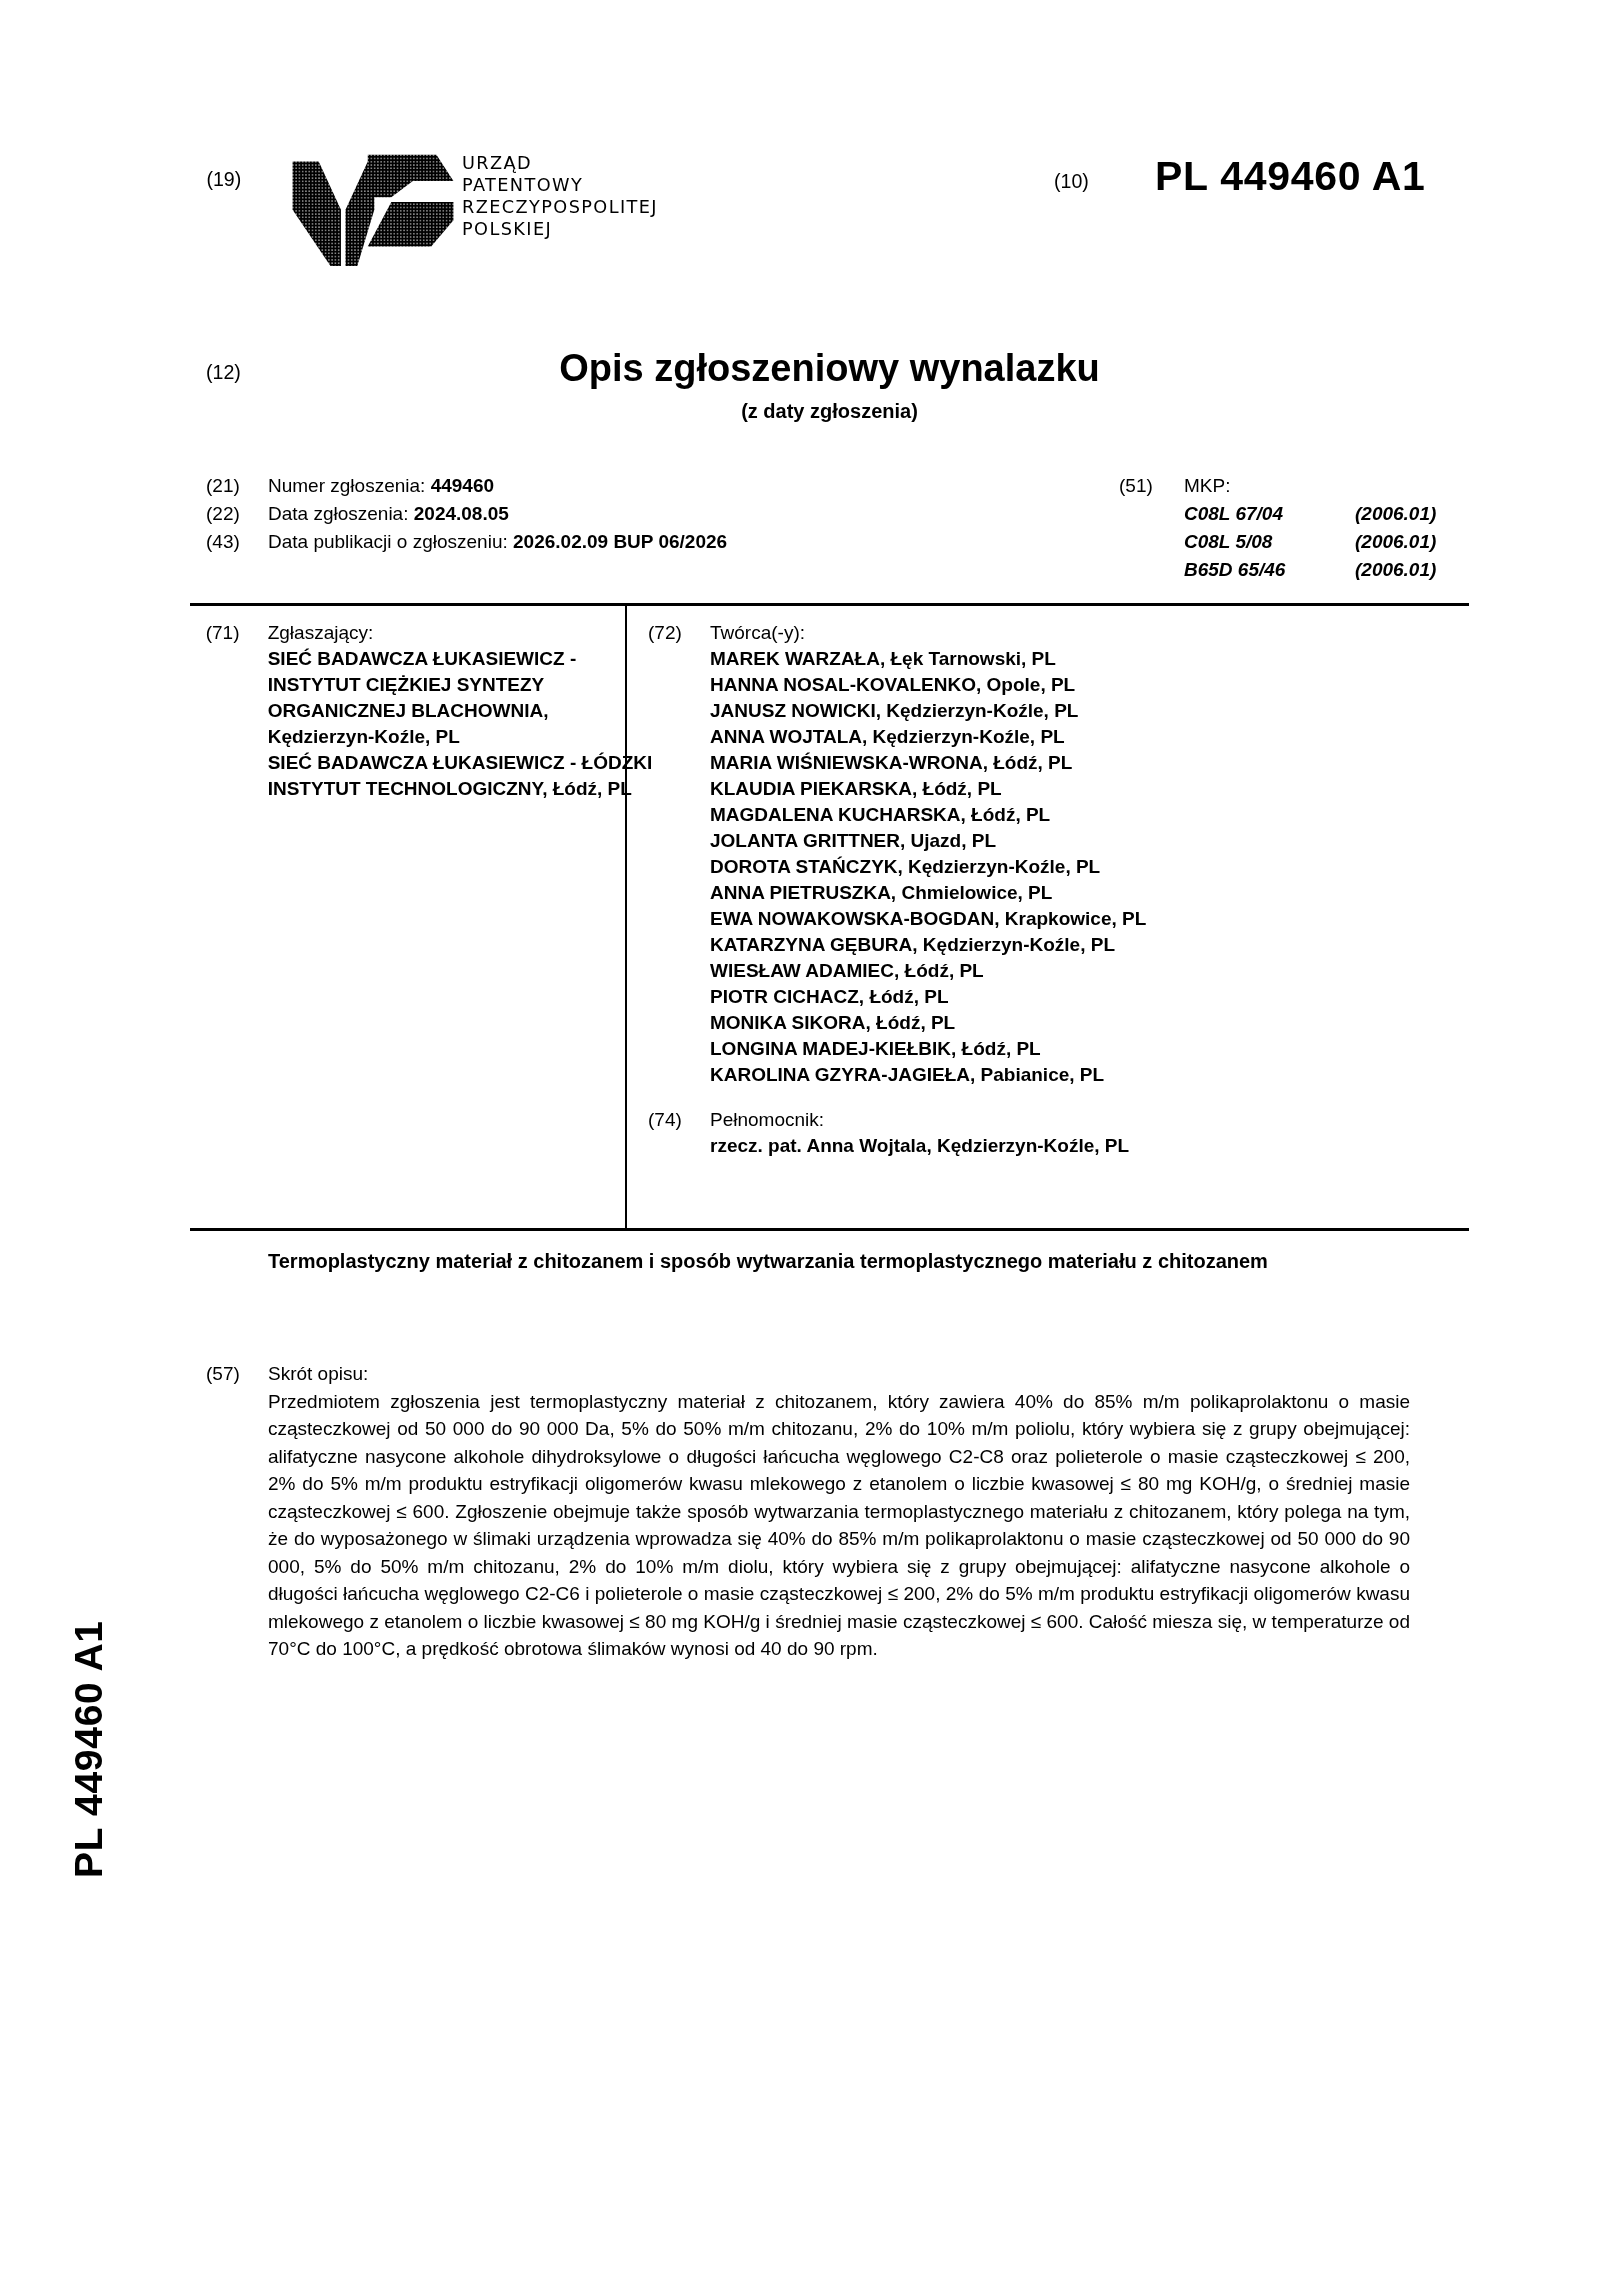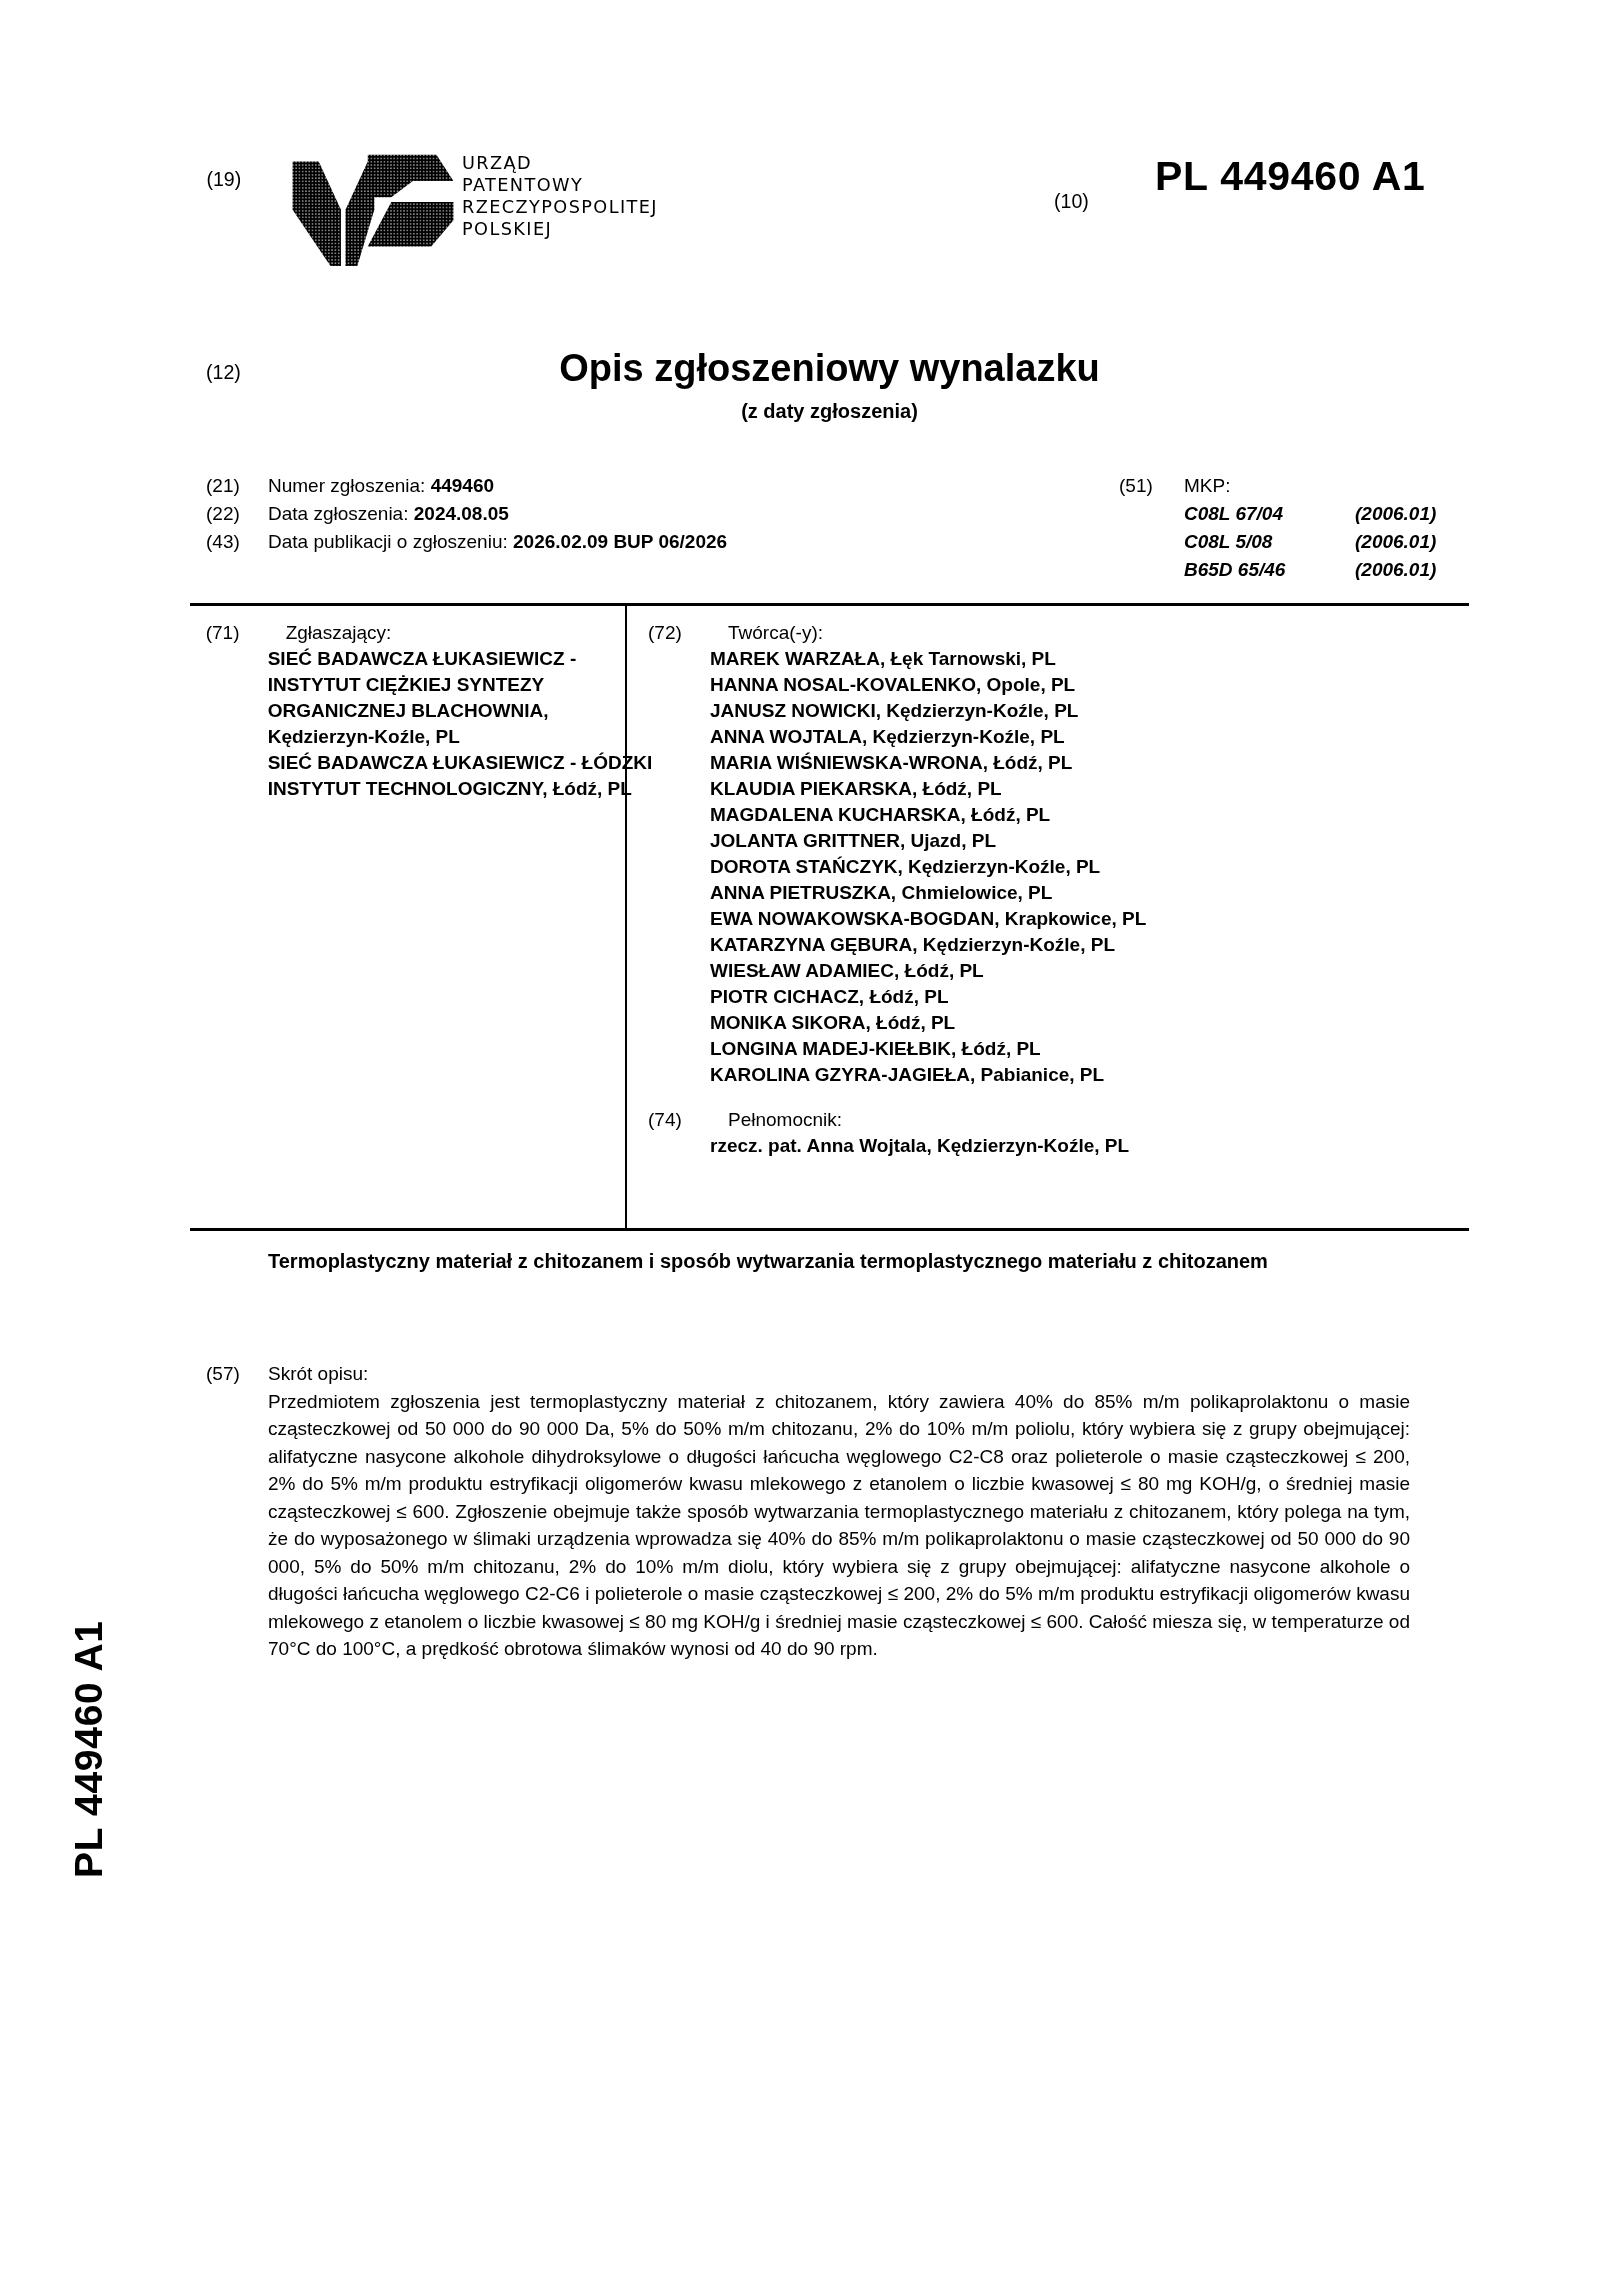--- a/index.html
+++ b/index.html
@@ -65,21 +65,20 @@
     line-height: 22px;
     letter-spacing: 1.4px;
     font-family: "DejaVu Sans", sans-serif;
     white-space: pre;
   }
   .code-10 {
     position: absolute;
     left: 864px; top: 25px;
     font-size: 19.6px;
     line-height: 1;
-    margin-top: 20px;
   }
   .pubnum {
     position: absolute;
     left: 965px; top: 9.2px;
     font-size: 41px;
     font-weight: bold;
     letter-spacing: 0.7px;
     line-height: 1;
     white-space: nowrap;
   }
@@ -159,21 +158,21 @@
     background: #000;
   }
   .pcol {
     position: absolute;
     top: 14.4px;
     font-size: 19px;
     line-height: 26px;
   }
   .pcol.left  { left: 15.7px;  width: 412px; }
   .pcol.right { left: 458px; width: 811px; }
-  .pcol .hdrrow { display: flex; white-space: nowrap; gap: 18px; }
+  .pcol .hdrrow { display: flex; white-space: nowrap; }
   .pcol .tag { width: 62px; flex: 0 0 62px; }
   .pcol .body { margin-left: 62px; }
   .pcol .body .ln { font-weight: bold; white-space: nowrap; }
   .pcol .spacer { height: 18.3px; }
 
   
   .sec54 {
     position: absolute;
     left: 206px; top: 1247px;
     width: 1263px;

